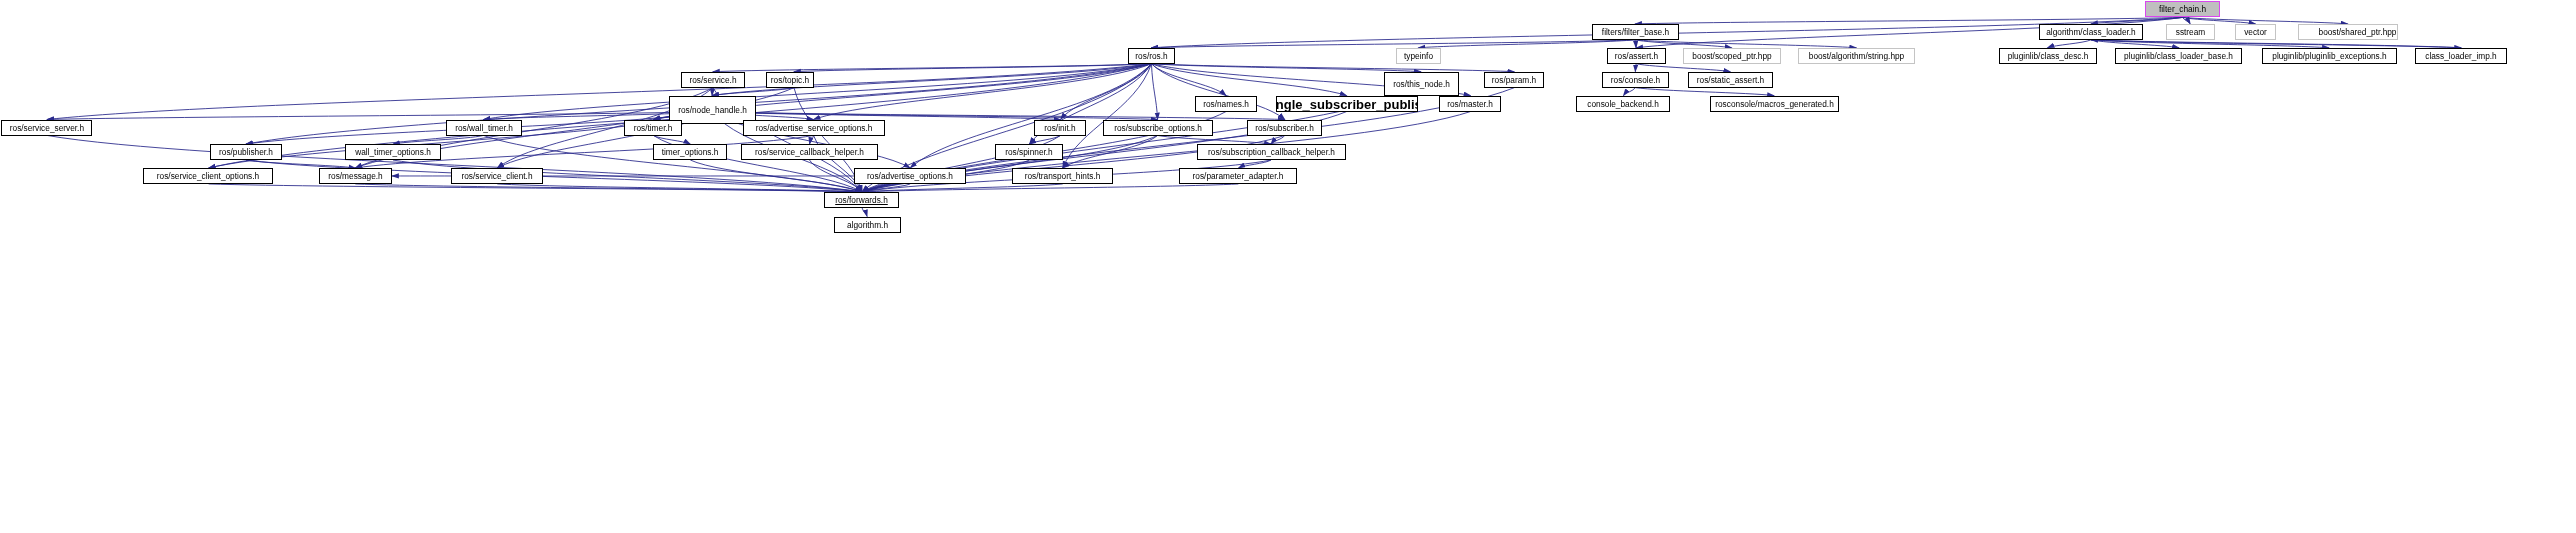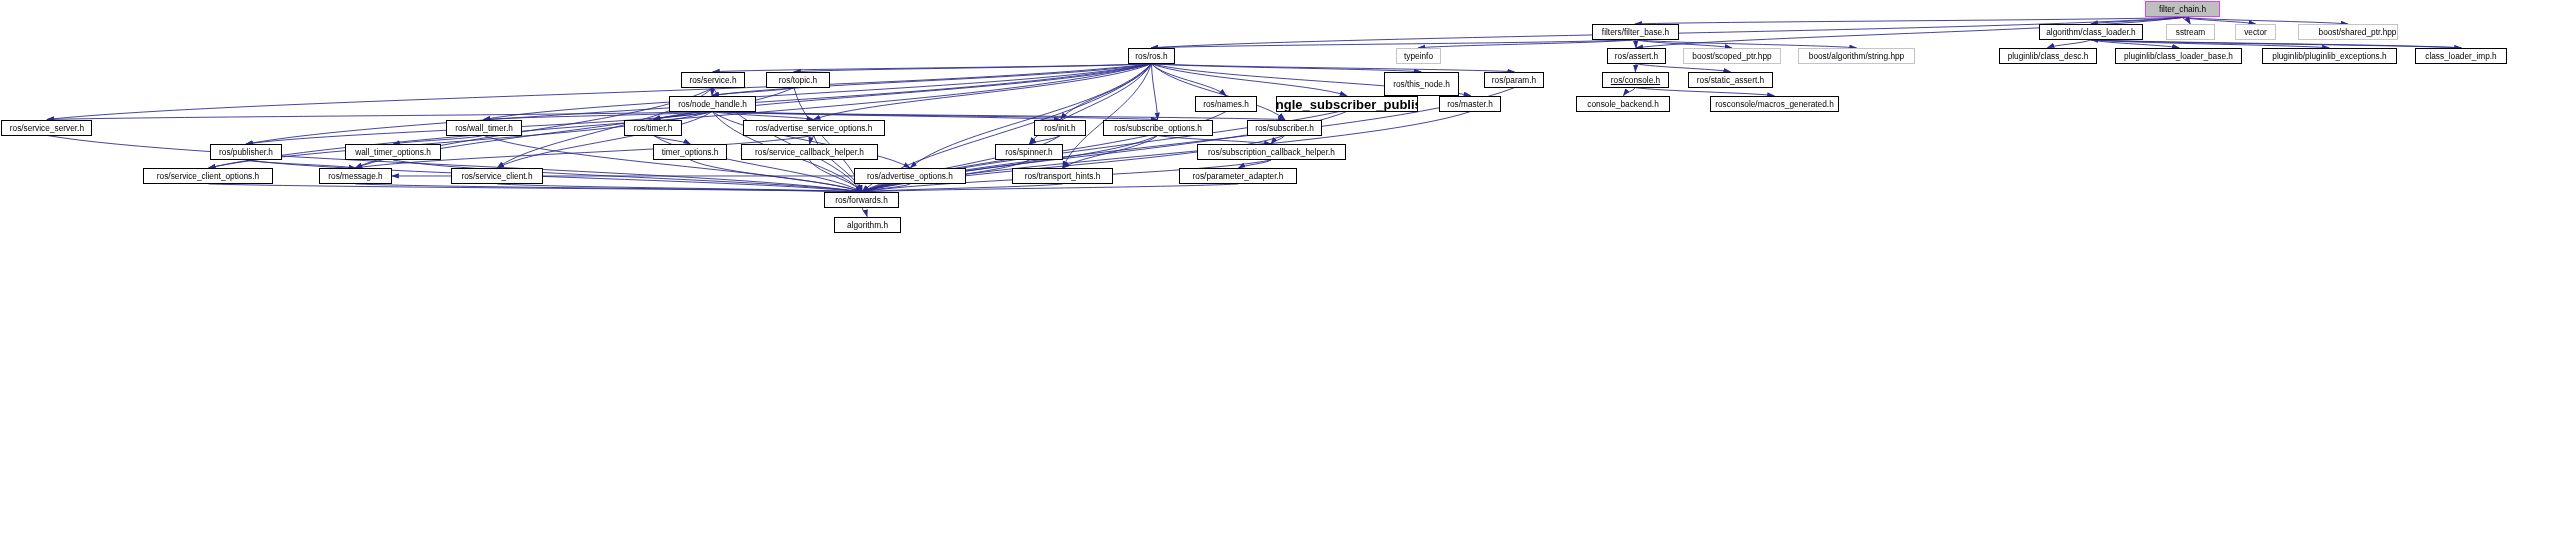--- a/index.html
+++ b/index.html
@@ -165,36 +165,36 @@
       </div>
       <div class="node local" style="left: 2262px; top: 48px; width: 135px; height: 16px;">
         <span class="lbl" style="font-size: 8.3px;">pluginlib/pluginlib_exceptions.h</span>
       </div>
       <div class="node local" style="left: 2415px; top: 48px; width: 92px; height: 16px;">
         <span class="lbl" style="font-size: 8.3px;">class_loader_imp.h</span>
       </div>
       <div class="node local" style="left: 681px; top: 72px; width: 64px; height: 16px;">
         <span class="lbl" style="font-size: 8.3px;">ros/service.h</span>
       </div>
-      <div class="node local" style="left: 766px; top: 72px; width: 64px; height: 16px;">
+      <div class="node local" style="left: 766px; top: 72px; width: 48px; height: 16px;">
         <span class="lbl" style="font-size: 8.3px;">ros/topic.h</span>
       </div>
       <div class="node local" style="left: 1384px; top: 72px; width: 75px; height: 24px;">
         <span class="lbl" style="font-size: 8.3px;">ros/this_node.h</span>
       </div>
       <div class="node local" style="left: 1484px; top: 72px; width: 60px; height: 16px;">
         <span class="lbl" style="font-size: 8.3px;">ros/param.h</span>
       </div>
       <div class="node local" style="left: 1602px; top: 72px; width: 67px; height: 16px;">
-        <span class="lbl" style="font-size: 8.3px; text-decoration: underline;">ros/console.h</span>
+        <span class="lbl" style="font-size: 8.3px;">ros/console.h</span>
       </div>
       <div class="node local" style="left: 1688px; top: 72px; width: 85px; height: 16px;">
         <span class="lbl" style="font-size: 8.3px;">ros/static_assert.h</span>
       </div>
-      <div class="node local" style="left: 669px; top: 96px; width: 87px; height: 16px;">
+      <div class="node local" style="left: 669px; top: 96px; width: 87px; height: 28px;">
         <span class="lbl" style="font-size: 8.3px;">ros/node_handle.h</span>
       </div>
       <div class="node local" style="left: 1195px; top: 96px; width: 62px; height: 16px;">
         <span class="lbl" style="font-size: 8.3px;">ros/names.h</span>
       </div>
       <div class="node local" style="left: 1276px; top: 96px; width: 142px; height: 16px;">
         <span class="lbl" style="font-size: 13px; font-weight: bold;">ros/single_subscriber_publisher.h</span>
       </div>
       <div class="node local" style="left: 1439px; top: 96px; width: 62px; height: 16px;">
         <span class="lbl" style="font-size: 8.3px;">ros/master.h</span>
@@ -256,20 +256,20 @@
       <div class="node local" style="left: 854px; top: 168px; width: 112px; height: 16px;">
         <span class="lbl" style="font-size: 8.3px;">ros/advertise_options.h</span>
       </div>
       <div class="node local" style="left: 1012px; top: 168px; width: 101px; height: 16px;">
         <span class="lbl" style="font-size: 8.3px; text-align: right;">ros/transport_hints.h</span>
       </div>
       <div class="node local" style="left: 1179px; top: 168px; width: 118px; height: 16px;">
         <span class="lbl" style="font-size: 8.3px;">ros/parameter_adapter.h</span>
       </div>
       <div class="node local" style="left: 824px; top: 192px; width: 75px; height: 16px;">
-        <span class="lbl" style="font-size: 8.3px;">ros/forwards.h</span>
+        <span class="lbl" style="font-size: 8.3px; text-decoration: underline;">ros/forwards.h</span>
       </div>
       <div class="node local" style="left: 834px; top: 217px; width: 67px; height: 16px;">
         <span class="lbl" style="font-size: 8.3px;">algorithm.h</span>
       </div>
     </div>
 </div>
 
 
 </body></html>

